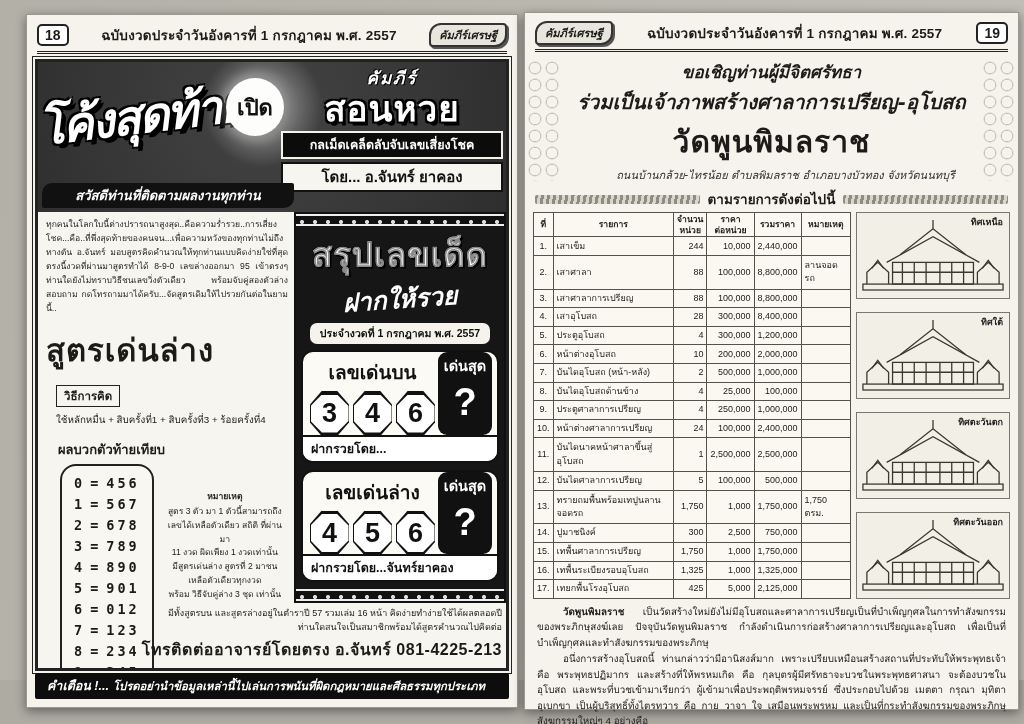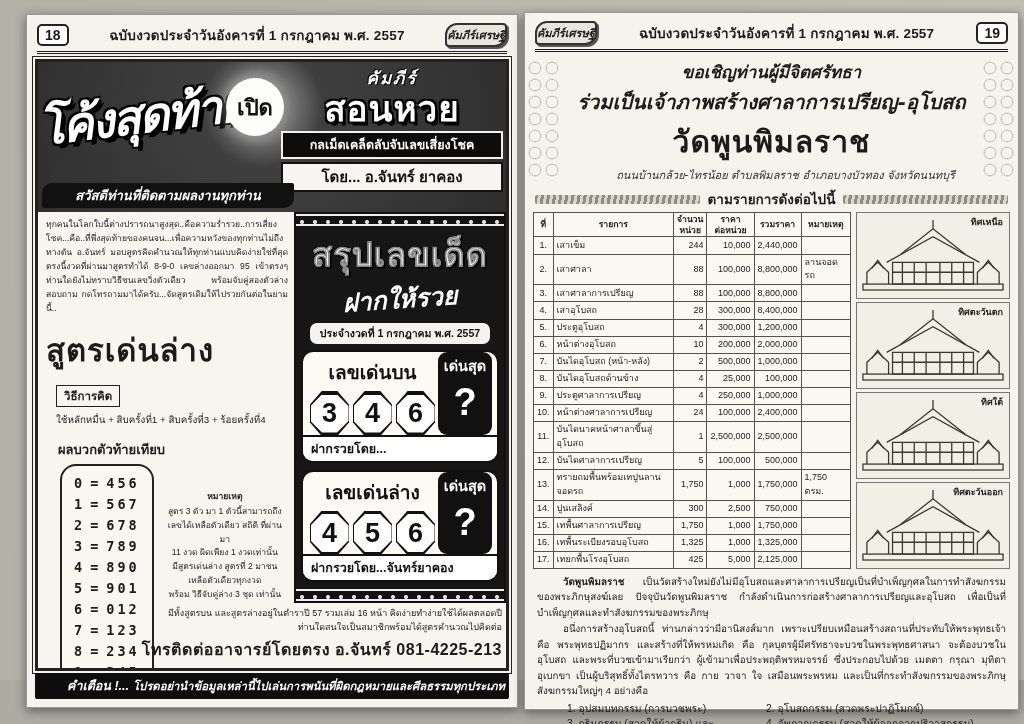--- a/index.html
+++ b/index.html
@@ -8,21 +8,21 @@
   .scan { position:relative; width:1024px; height:680px; background:linear-gradient(100deg,#b3b0a8,#c2bfb7); }
 
   .page { position:absolute; background:#f5f3ec; border:1px solid #9b988f; box-shadow:0 3px 10px rgba(0,0,0,.45); color:#1c1b19; }
   .page-left  { left:26px;  top:14px; width:492px; height:694px; }
   .page-right { left:524px; top:12px; width:495px; height:698px; }
 
   
   .phead { display:flex; align-items:center; gap:6px; margin:8px 10px 4px 10px; border-bottom:3px double #222; padding-bottom:4px; }
   .pagenum-box { border:2px solid #222; border-radius:5px; font-weight:bold; font-size:14px; padding:0 6px; line-height:18px; background:#fff; }
   .issue-line { font-weight:bold; font-size:13.5px; letter-spacing:.2px; flex:1; text-align:center; white-space:nowrap; overflow:hidden; }
-  .logo-badge { font-family:"DejaVu Serif",serif; font-style:italic; font-weight:bold; font-size:11px; border:2px solid #333; border-radius:12px 4px 12px 4px; padding:1px 0; background:#e8e5dc; box-shadow:2px 2px 0 #555; white-space:nowrap; }
+  .logo-badge { font-family:"DejaVu Serif",serif; font-style:italic; font-weight:bold; font-size:11px; border:2px solid #333; border-radius:12px 4px 12px 4px; padding:1px 8px; background:#e8e5dc; box-shadow:2px 2px 0 #555; white-space:nowrap; }
 
   
   .main-box { position:absolute; left:8px; right:8px; top:44px; bottom:36px; border:3px solid #222; outline:1px solid #222; outline-offset:2px; background:#f7f5ef; overflow:hidden; display:flex; flex-direction:column; }
 
   .masthead { position:relative; height:150px; background:radial-gradient(circle at 48% 30%, #6d6d6d 0 34px, #3f3f3f 60px, #2e2e2e); flex:none; }
   .title-main { position:absolute; left:0px; top:14px; width:250px; font-size:47px; font-weight:bold; font-style:italic; color:#fff; transform:rotate(-7deg); letter-spacing:-2px; text-shadow:2px 2px 0 #000,-2px -2px 0 #000,2px -2px 0 #000,-2px 2px 0 #000,4px 5px 0 #000; white-space:nowrap; }
   .open-circle { position:absolute; left:188px; top:16px; width:58px; height:58px; border-radius:50%; background:#fdfdfb; display:flex; align-items:center; justify-content:center; font-weight:bold; font-size:22px; color:#111; box-shadow:0 0 10px 6px rgba(255,255,255,.25); }
   .mast-right { position:absolute; right:3px; top:2px; width:222px; text-align:center; }
   .scripture-word { font-size:17px; font-weight:bold; font-style:italic; color:#fff; text-shadow:1px 1px 0 #000,-1px -1px 0 #000; letter-spacing:2px; }
   .teach-word { font-size:35px; font-weight:bold; color:#fff; letter-spacing:1px; text-shadow:2px 2px 0 #000,-2px -2px 0 #000,2px -2px 0 #000,-2px 2px 0 #000,3px 4px 0 #000; line-height:1.05; }
@@ -41,21 +41,21 @@
   .digit-map { border:2px solid #222; border-radius:16px; padding:7px 12px; margin-left:14px; font-family:"DejaVu Sans Mono",monospace; font-weight:bold; font-size:13.5px; line-height:1.55; background:#f9f7f1; }
   .digit-map .mrow { display:flex; gap:8px; }
   .digit-map .mval { letter-spacing:3px; }
   .note-block { flex:1; padding:26px 2px 0 10px; font-size:8.6px; text-align:center; line-height:1.6; color:#222; }
   .note-title { font-weight:bold; margin-bottom:1px; }
 
   .lp-footer { flex:none; text-align:right; padding:4px 4px 6px 4px;margin-left:24px; }
   .lp-footer .fl { font-size:9px; line-height:1.5; }
   .phone-line { font-size:16px; font-weight:bold; margin-top:3px; letter-spacing:.5px; }
 
-  .warn-bar { position:absolute; left:8px; right:8px; bottom:8px; background:#0d0d0d; color:#fff; font-weight:bold; font-style:italic; font-size:11.3px; text-align:right; padding:3px 4px; border-radius:2px; white-space:nowrap; }
+  .warn-bar { position:absolute; left:8px; right:8px; bottom:8px; background:#0d0d0d; color:#fff; font-weight:bold; font-style:italic; font-size:11.3px; text-align:left; padding:3px 12px; border-radius:2px; white-space:nowrap; }
   .warn-bar b { font-size:12.5px; margin-right:4px; }
 
   
   .summary-panel { width:212px; margin-left:auto; background:#161616; border:2px solid #111; display:flex; flex-direction:column; color:#fff; position:relative; }
   .orn { height:12px; flex:none; background-color:#111; background-image:radial-gradient(circle at 6px 6px, #ddd 1.6px, transparent 2.4px); background-size:13px 12px; border-top:2px solid #eee; border-bottom:2px solid #eee; }
   .sp-title { font-size:33px; font-weight:bold; text-align:center; letter-spacing:1px; margin-top:2px; text-shadow:0 0 2px #000, 2px 2px 0 #000; -webkit-text-stroke:.5px #888; }
   .sp-sub { font-family:"DejaVu Serif",serif; font-size:25px; font-weight:bold; font-style:italic; text-align:center; transform:rotate(-4deg); margin:-2px 0 4px 0; }
   .sp-issue { background:#f5f3ec; color:#111; font-weight:bold; font-size:10.5px; text-align:center; margin:0 14px 6px 14px; padding:2px 0; border-radius:7px; }
   .num-card { background:#fbfaf5; color:#111; border-radius:12px; margin:0 5px 7px 5px; position:relative; padding:5px 62px 24px 7px; border:2px solid #111; flex:1; }
   .num-label { font-size:19px; font-weight:bold; text-align:center; margin-bottom:4px; white-space:nowrap; }
@@ -79,21 +79,21 @@
   .list-intro-row { display:flex; align-items:center; gap:8px; margin:3px 10px 2px 10px; }
   .list-intro-row .strip { flex:1; height:9px; background:repeating-linear-gradient(100deg,#8f8c83 0 3px,#d9d6cc 3px 6px); border-radius:2px; }
   .list-intro { font-weight:bold; font-size:13.5px; white-space:nowrap; }
 
   .rp-main { display:flex; margin:0 8px; gap:5px; }
   table.don { border-collapse:collapse; width:318px; font-size:9px; background:#faf8f1; }
   table.don th, table.don td { border:1px solid #55524b; padding:1px 3px; line-height:1.5; }
   table.don th { font-weight:bold; text-align:center; font-size:8.6px; line-height:1.25; }
   td.c { text-align:center; } td.r { text-align:right; } td.l { text-align:left; }
 
-  .elev-col { flex:1; display:flex; flex-direction:column; gap:3px;justify-content:center; }
+  .elev-col { flex:1; display:flex; flex-direction:column; gap:13px;justify-content:center; }
   .elev-box { flex:1; border:1px solid #7a776e; background:#f2efe7; position:relative; padding:2px; }
   .elev-cap { position:absolute; right:6px; top:2px; font-size:9px; font-weight:bold; color:#222; }
   .elev-box svg { width:100%; height:100%; }
 
   .rp-paras { margin:5px 12px 0 12px; font-size:9.8px; line-height:1.58; text-align:justify; color:#1d1c1a; }
   .rp-paras p { text-indent:26px; margin-bottom:1px; }
   .lead-bold { font-weight:bold; }
   .sangha-grid { display:grid; grid-template-columns:1fr 1.15fr; column-gap:6px; margin:2px 30px 1px 42px; font-size:10.3px; line-height:1.5; }
 </style>
 </head>
@@ -388,21 +388,21 @@
             <tr>
               <td class="c">13.</td>
               <td class="l">ทรายถมพื้นพร้อมเทปูนลานจอดรถ</td>
               <td class="r">1,750</td>
               <td class="r">1,000</td>
               <td class="r">1,750,000</td>
               <td class="l">1,750 ตรม.</td>
             </tr>
             <tr>
               <td class="c">14.</td>
-              <td class="l">ปูนเสลิงค์</td>
+              <td class="l">ปูมาชนิงค์</td>
               <td class="r">300</td>
               <td class="r">2,500</td>
               <td class="r">750,000</td>
               <td class="l"></td>
             </tr>
             <tr>
               <td class="c">15.</td>
               <td class="l">เทพื้นศาลาการเปรียญ</td>
               <td class="r">1,750</td>
               <td class="r">1,000</td>
@@ -437,37 +437,37 @@
       <path d="M28 46 L75 20 L122 46"></path>
       <path d="M42 38 L75 12 L108 38"></path>
       <path d="M75 12 L75 3"></path>
       <path d="M8 68 L8 56 L19 46 L30 56 L30 68"></path>
       <path d="M120 68 L120 56 L131 46 L142 56 L142 68"></path>
       <path d="M13 52 L19 44 L25 52"></path>
       <path d="M125 52 L131 44 L137 52"></path>
     </g>
   </svg>
 </div>
-          <div class="elev-box"><div class="elev-cap">ทิศตะวันตก</div>
+          <div class="elev-box"><div class="elev-cap">ทิศใต้</div>
   <svg viewBox="0 0 150 78">
     <g fill="none" stroke="#3a382f" stroke-width="1.3">
       <rect x="4" y="68" width="142" height="6"></rect>
       <rect x="34" y="46" width="82" height="22"></rect>
       <path d="M34 56 h82 M44 46 v22 M56 46 v22 M68 46 v22 M82 46 v22 M94 46 v22 M106 46 v22"></path>
       <path d="M28 46 L75 20 L122 46"></path>
       <path d="M42 38 L75 12 L108 38"></path>
       <path d="M75 12 L75 3"></path>
       <path d="M8 68 L8 56 L19 46 L30 56 L30 68"></path>
       <path d="M120 68 L120 56 L131 46 L142 56 L142 68"></path>
       <path d="M13 52 L19 44 L25 52"></path>
       <path d="M125 52 L131 44 L137 52"></path>
     </g>
   </svg>
 </div>
-          <div class="elev-box"><div class="elev-cap">ทิศใต้</div>
+          <div class="elev-box"><div class="elev-cap">ทิศตะวันตก</div>
   <svg viewBox="0 0 150 78">
     <g fill="none" stroke="#3a382f" stroke-width="1.3">
       <rect x="4" y="68" width="142" height="6"></rect>
       <rect x="34" y="46" width="82" height="22"></rect>
       <path d="M34 56 h82 M44 46 v22 M56 46 v22 M68 46 v22 M82 46 v22 M94 46 v22 M106 46 v22"></path>
       <path d="M28 46 L75 20 L122 46"></path>
       <path d="M42 38 L75 12 L108 38"></path>
       <path d="M75 12 L75 3"></path>
       <path d="M8 68 L8 56 L19 46 L30 56 L30 68"></path>
       <path d="M120 68 L120 56 L131 46 L142 56 L142 68"></path>

